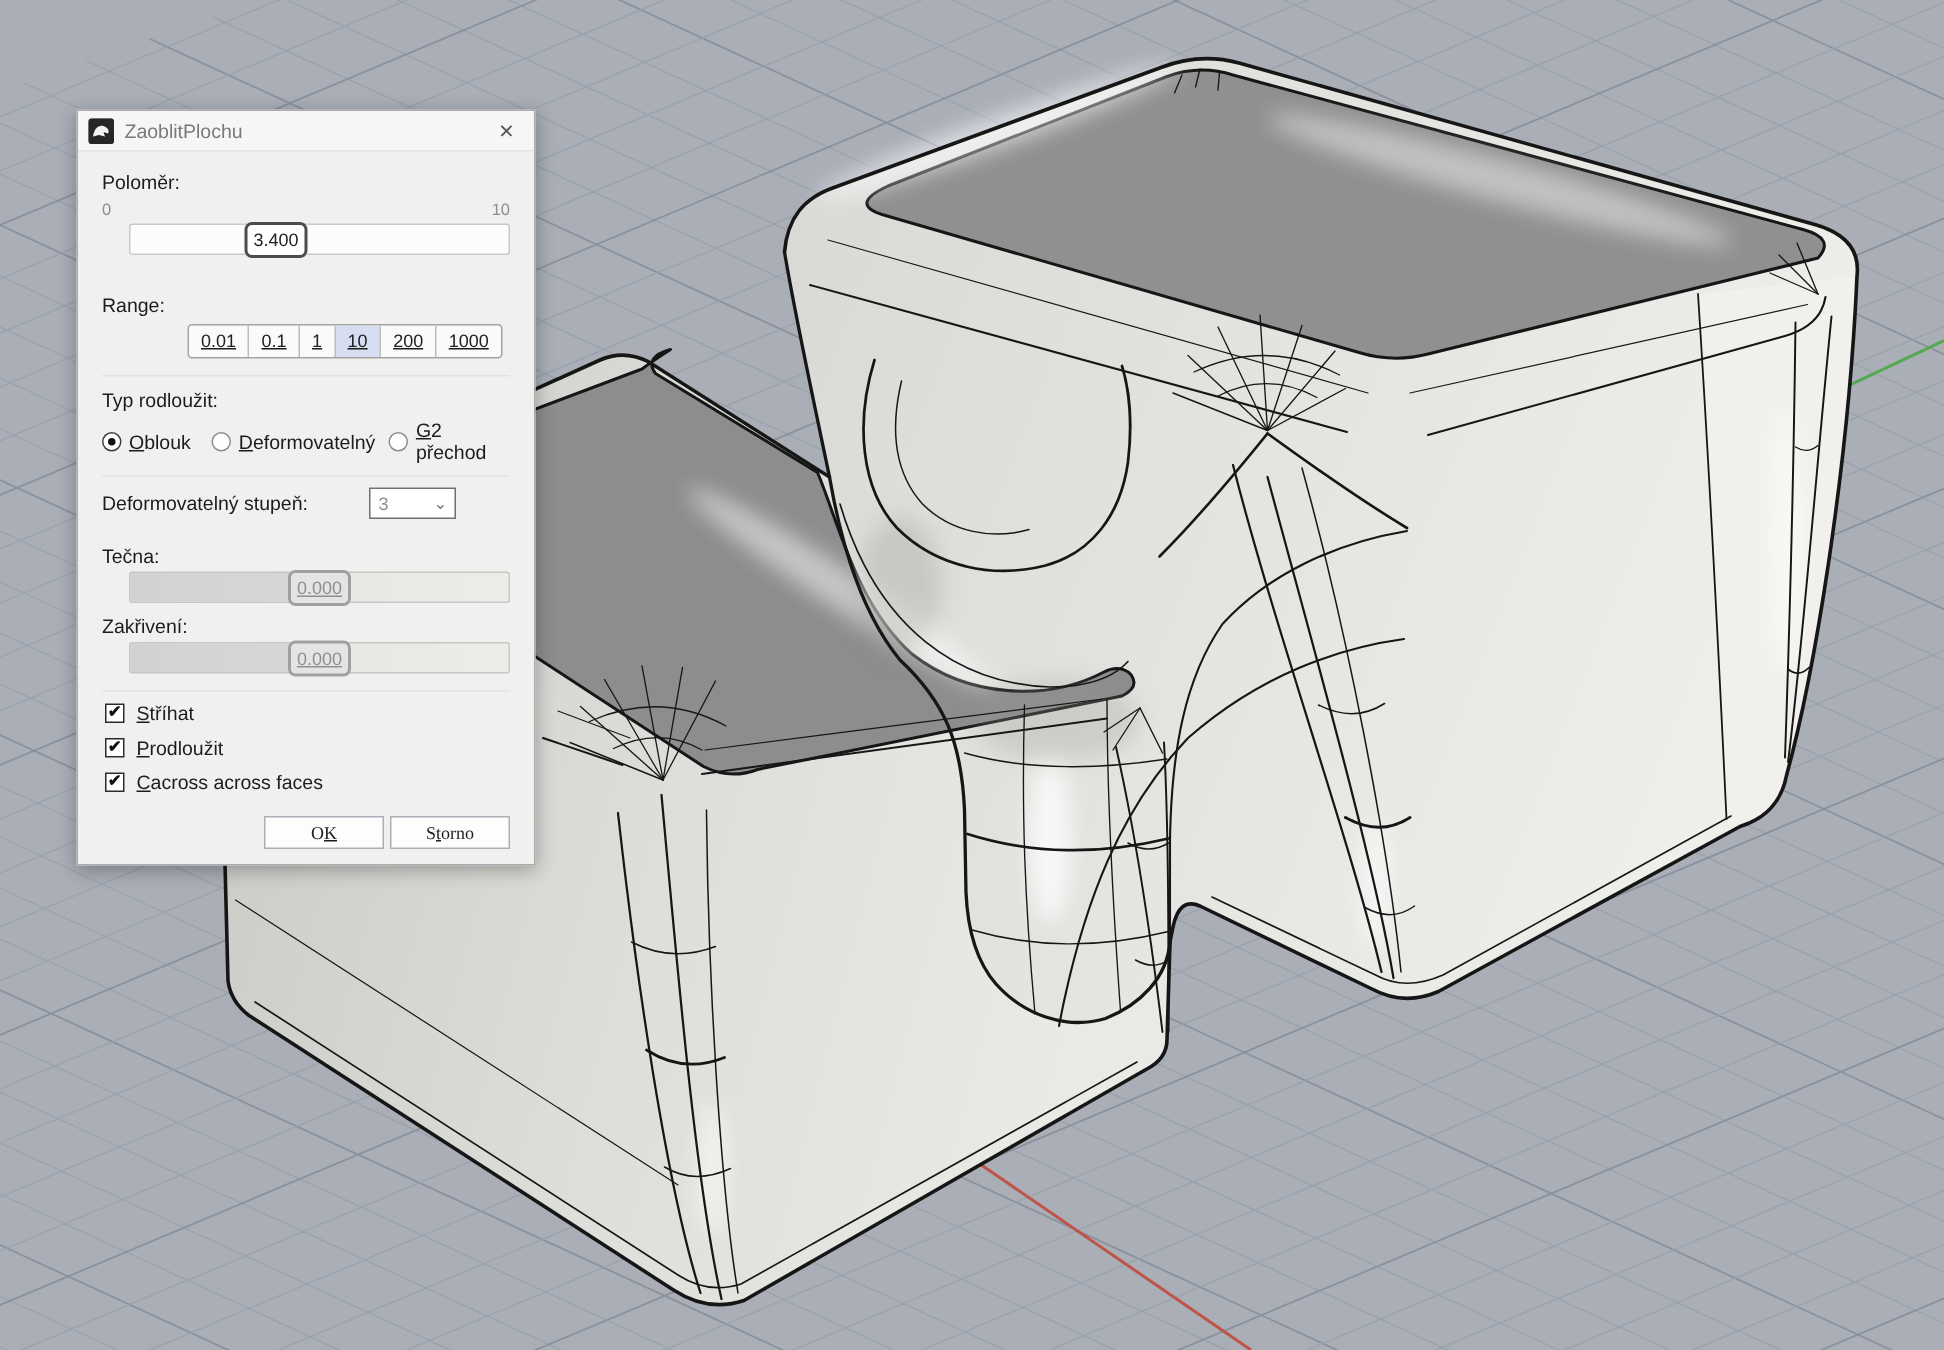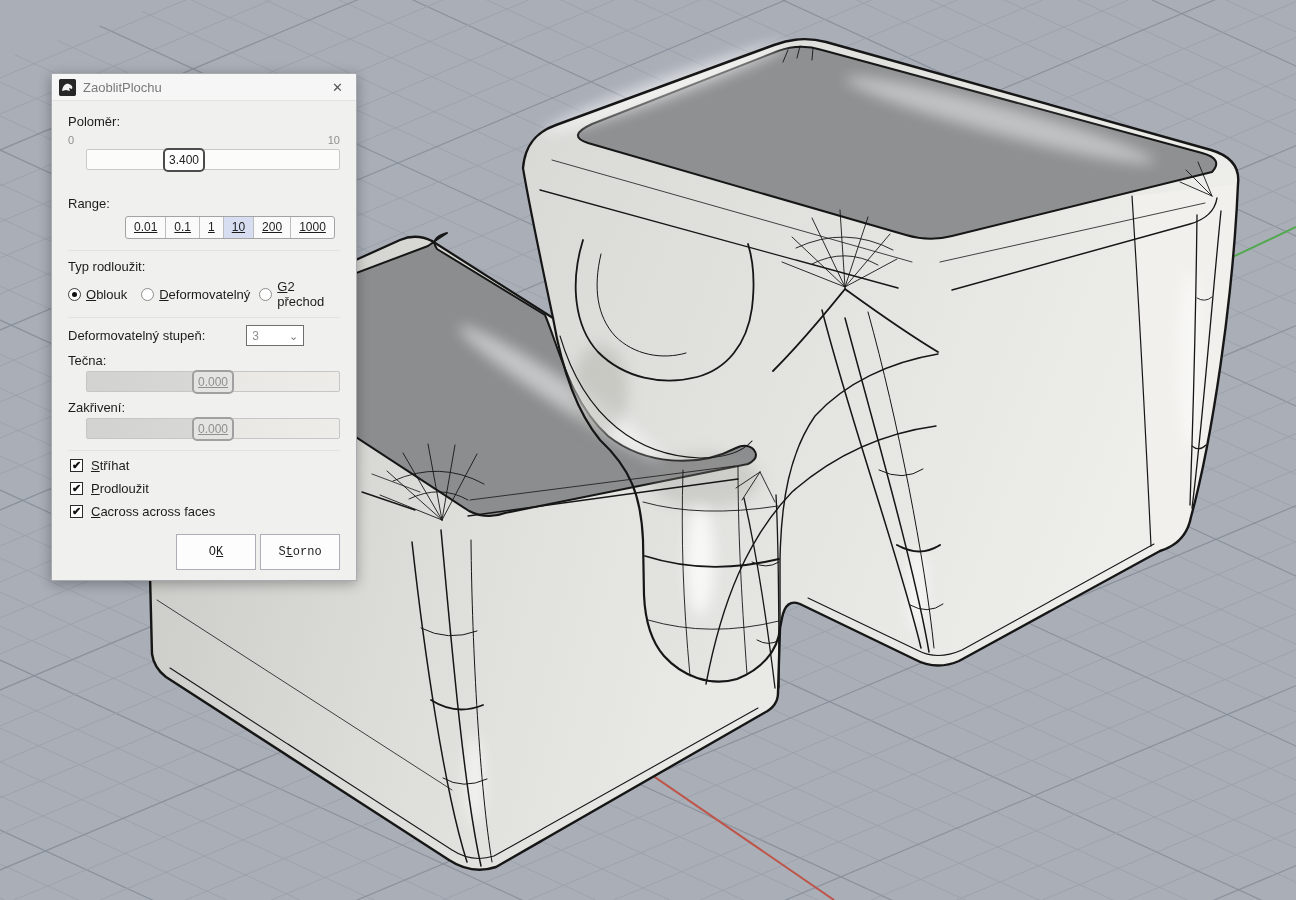--- a/index.html
+++ b/index.html
@@ -46,23 +46,23 @@
   .row { display:flex; align-items:center; margin-top:7px;gap:36px; }
   .select { width:58px; height:21px; border:1px solid #6f6f6f; background:#fff;
     margin-left:5px; display:flex; align-items:center; padding:0 5px; color:#8f8f8f;
     font-size:12px; }
   .select .chev { margin-left:auto; color:#777; font-size:11px; line-height:10px; }
   .chk-row { display:flex; align-items:center; margin-top:6px; height:17px; }
   .chk { width:13px; height:13px; border:1px solid #2b2b2b; background:#fff;
     margin:0 8px 0 2px; font-size:11px; line-height:11px; text-align:center;
     color:#111; font-weight:bold; }
   .btn-row { display:flex; justify-content:flex-end; gap:4px; margin-top:14px; }
-  .btn { width:80px; height:36px; background:#fdfdfd; border:1px solid #aeaeb8;
+  .btn { width:80px; height:22px; background:#fdfdfd; border:1px solid #aeaeb8;
     font-size:12px; color:#1c1c1c; text-align:center; line-height:20px;
-    font-family:Liberation Mono, monospace; }
+    font-family:Liberation Serif, serif; }
   u { text-decoration:underline; }
 </style>
 </head>
 <body>
 
 <div id="stage">
 
 <svg id="vp" viewBox="0 0 1296 900" xmlns="http://www.w3.org/2000/svg">
   <defs>
     <clipPath id="gridclip">
@@ -376,21 +376,21 @@
     <div class="hr" style="margin-top:8px"></div>
 
     <div class="row">
       <span>Deformovatelný stupeň:</span>
       <span class="select">
         <span>3</span>
         <span class="chev">⌄</span>
       </span>
     </div>
 
-    <div class="lbl" style="margin-top:7px">Tečna:</div>
+    <div class="lbl" style="margin-top:17px">Tečna:</div>
     <div class="track dis">
       <div class="thumb" style="left:calc(50% - 21px)">0.000</div>
     </div>
     <div class="lbl" style="margin-top:8px">Zakřivení:</div>
     <div class="track dis">
       <div class="thumb" style="left:calc(50% - 21px)">0.000</div>
     </div>
 
     <div class="hr"></div>
     <div class="chk-row">

